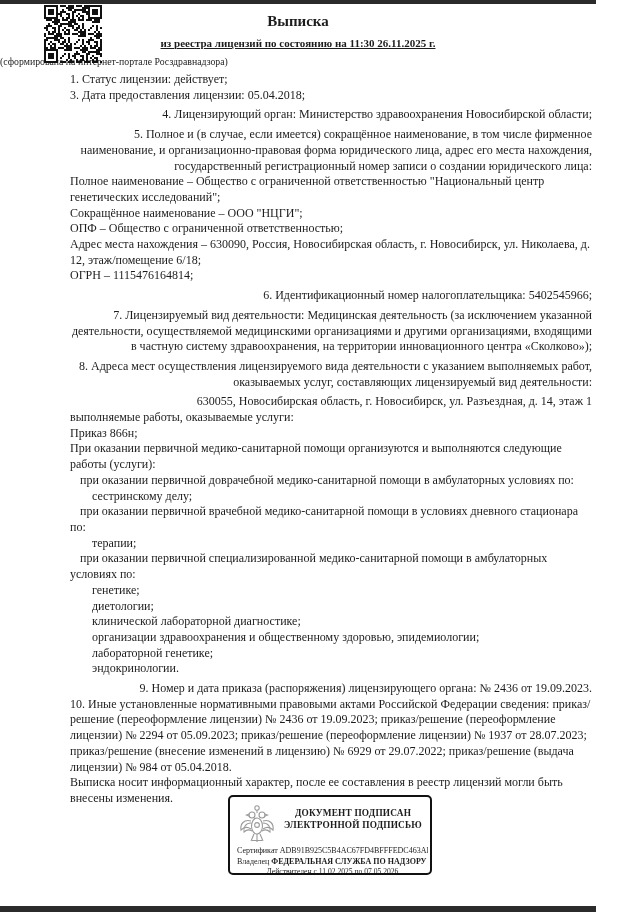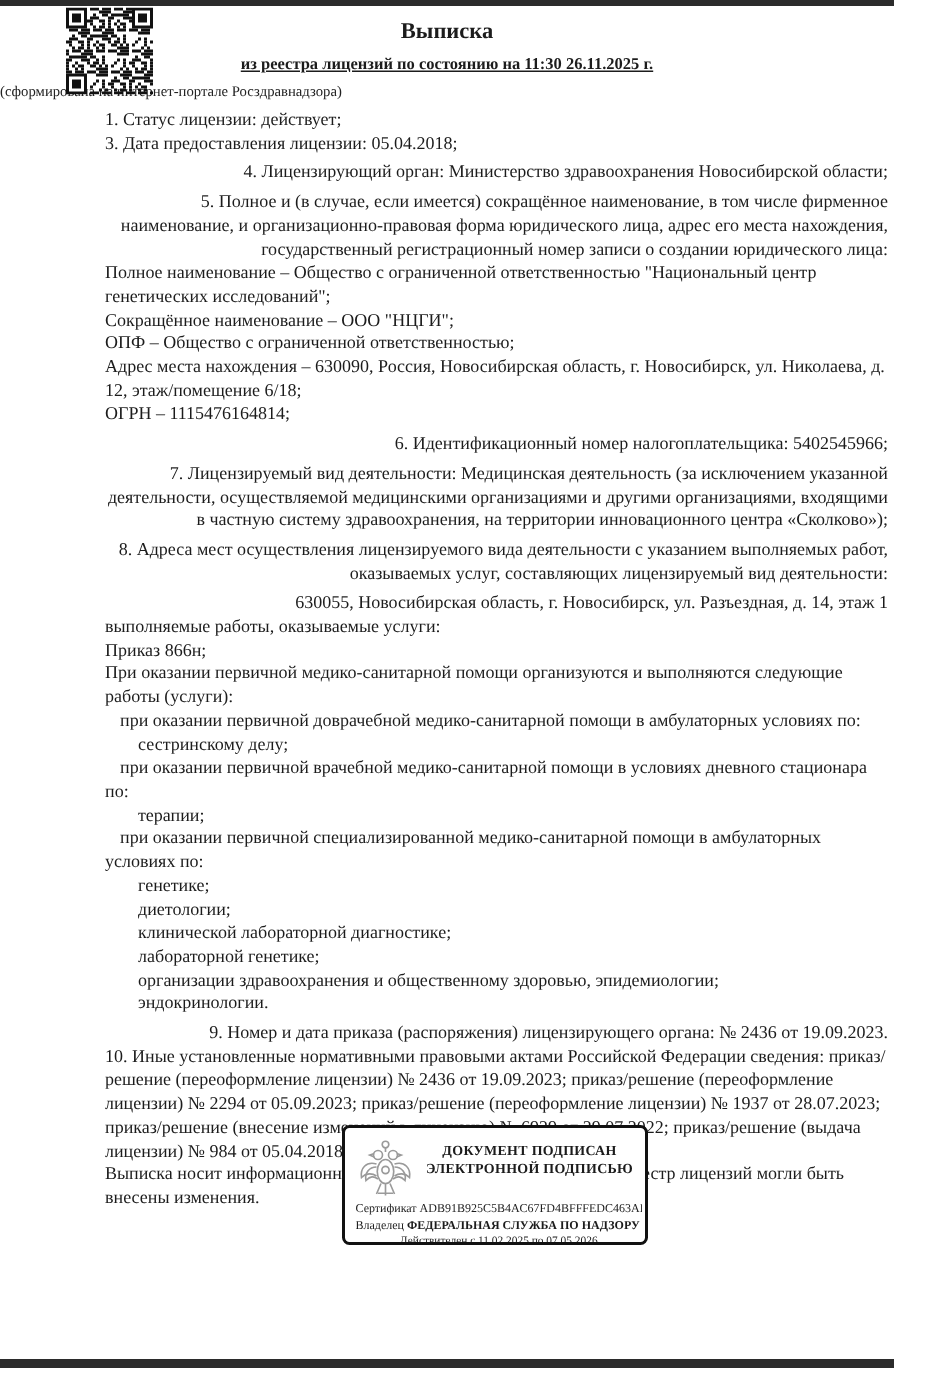--- a/index.html
+++ b/index.html
@@ -37,21 +37,21 @@
     text-align: left;
   }
   .content .p   { margin: 0; }
   .content .sp  { margin-top: 4px; text-align: right; }
   .content .hang { margin: 0; text-indent: 10px; }
   .content .svc  { margin: 0; padding-left: 22px; }
 
   .stamp {
     position: absolute;
     left: 228px;
-    top: 750px;
+    top: 795px;
     width: 204px;
     height: 80px;
     border: 2px solid #111111;
     border-radius: 5px;
     background: #ffffff;
     box-sizing: border-box;
     overflow: hidden;
   }
   .stamp-emblem { position: absolute; left: 7px; top: 7px; width: 40px; height: 42px; }
   .stamp-head {
@@ -459,22 +459,22 @@
       <div class="p">Приказ 866н;</div>
       <div class="p">При оказании первичной медико-санитарной помощи организуются и выполняются следующие работы (услуги):</div>
       <div class="hang">при оказании первичной доврачебной медико-санитарной помощи в амбулаторных условиях по:</div>
       <div class="svc">сестринскому делу;</div>
       <div class="hang">при оказании первичной врачебной медико-санитарной помощи в условиях дневного стационара по:</div>
       <div class="svc">терапии;</div>
       <div class="hang">при оказании первичной специализированной медико-санитарной помощи в амбулаторных условиях по:</div>
       <div class="svc">генетике;</div>
       <div class="svc">диетологии;</div>
       <div class="svc">клинической лабораторной диагностике;</div>
+      <div class="svc">организации здравоохранения и общественному здоровью, эпидемиологии;</div>
       <div class="svc">лабораторной генетике;</div>
-      <div class="svc">организации здравоохранения и общественному здоровью, эпидемиологии;</div>
       <div class="svc">эндокринологии.</div>
       <div class="p sp">9. Номер и дата приказа (распоряжения) лицензирующего органа: № 2436 от 19.09.2023.</div>
       <div class="p">10. Иные установленные нормативными правовыми актами Российской Федерации сведения: приказ/решение (переоформление лицензии) № 2436 от 19.09.2023; приказ/решение (переоформление лицензии) № 2294 от 05.09.2023; приказ/решение (переоформление лицензии) № 1937 от 28.07.2023; приказ/решение (внесение изменений в лицензию) № 6929 от 29.07.2022; приказ/решение (выдача лицензии) № 984 от 05.04.2018.</div>
       <div class="p">Выписка носит информационный характер, после ее составления в реестр лицензий могли быть внесены изменения.</div>
     </div>
 
   <div class="stamp">
     <div class="stamp-emblem">
       <svg viewBox="0 0 40 42" xmlns="http://www.w3.org/2000/svg">
         <g fill="none" stroke="#9a9a9a" stroke-width="1.1">

